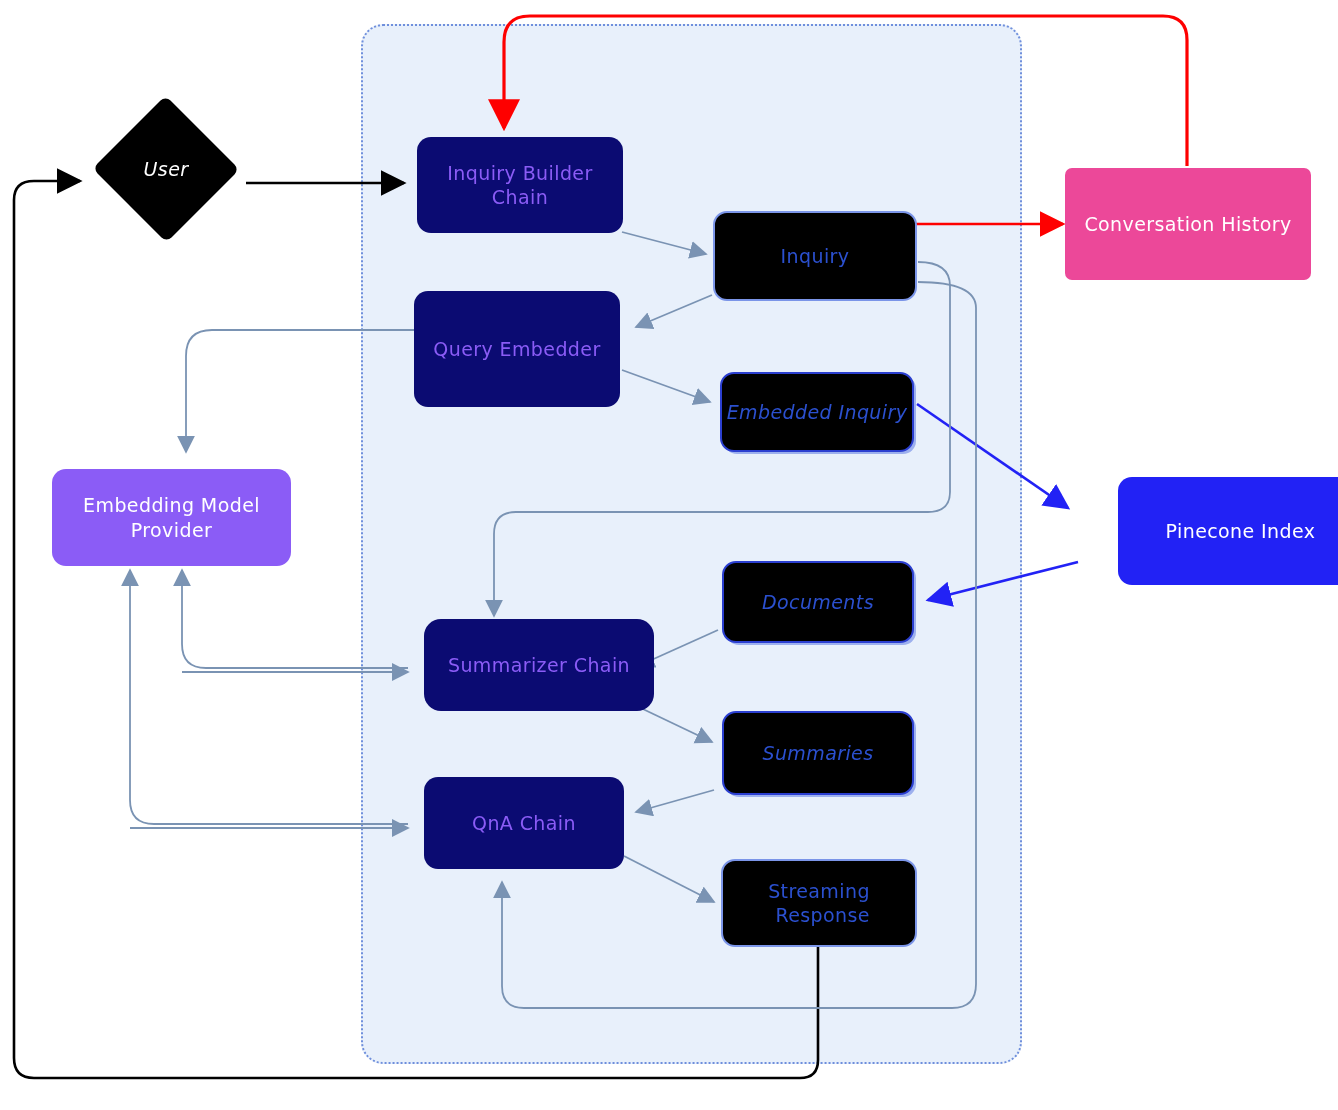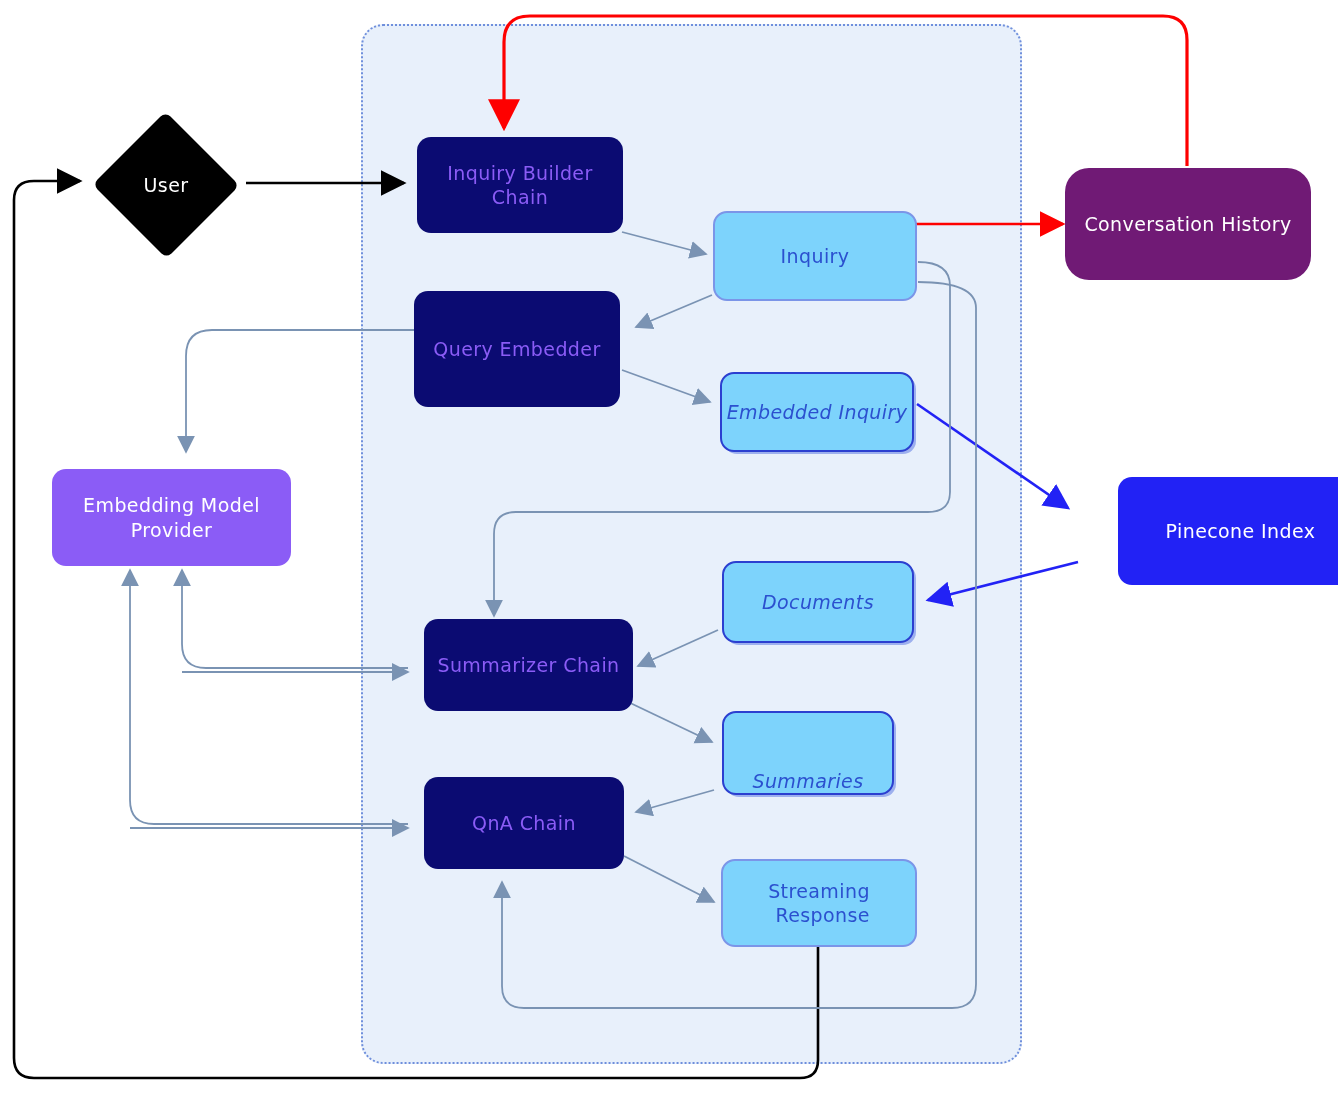--- a/index.html
+++ b/index.html
@@ -5,25 +5,25 @@
   html,body{margin:0;padding:0;background:#ffffff;}
   body{width:1338px;height:1110px;position:relative;overflow:hidden;
        font-family:"DejaVu Sans","Liberation Sans",sans-serif;}
   #stage{position:absolute;left:0;top:0;width:1338px;height:1110px;}
   svg#edges{position:absolute;left:0;top:0;width:1338px;height:1110px;}
   .node{position:absolute;box-sizing:border-box;display:flex;align-items:center;
         justify-content:center;text-align:center;line-height:1.28;}
   .node span{display:block;white-space:pre-line;}
   .chain{background:#0b0b72;color:#8b5cf6;border-radius:14px;font-size:19px;
          letter-spacing:.4px;font-weight:400;}
-  .dataobj{background:#7dd3fc;color:#2b50cf;border:2px solid #7b95e8;border-radius:14px;
+  .dataobj{background:#000000;color:#2b50cf;border:2px solid #7b95e8;border-radius:14px;
            font-size:19px;letter-spacing:.4px;}
   .dataobj.dbl{border-color:#2b3fd0;box-shadow:3px 3px 0 -1px #9db0ee;font-style:italic;}
   .provider{background:#8b5cf6;color:#ffffff;border-radius:14px;font-size:19px;letter-spacing:.4px;}
-  .store-red{background:#701a75;color:#ffffff;border-radius:24px;font-size:19px;letter-spacing:.4px;}
+  .store-red{background:#ec4899;color:#ffffff;border-radius:7px;font-size:19px;letter-spacing:.4px;}
   .store-blue{background:#2222f5;color:#ffffff;border-radius:14px;font-size:19px;letter-spacing:.4px;margin-left:40px;}
   .diamond{color:#ffffff;font-size:19px;letter-spacing:.4px;}
   .diamond .dshape{position:absolute;left:0;top:0;width:100%;height:100%;
         background:#000000;transform:rotate(45deg) scale(.707);border-radius:10px;}
   .diamond span{position:relative;z-index:2;}
   #container{position:absolute;left:361px;top:24px;width:657px;height:1036px;
         background:#e8f0fb;border:2px dotted #6f8fdc;border-radius:22px;}
 </style>
 </head>
 <body>
@@ -80,55 +80,55 @@
 
     <path d="M624,856 L714,902" fill="none" stroke="#7a93b3" stroke-width="1.8" marker-end="url(#ah-gray)"></path>
 
     <path d="M182,672 L408,672" fill="none" stroke="#7a93b3" stroke-width="1.8" marker-end="url(#ah-gray)"></path>
     <path d="M408,668 L206,668 Q182,668 182,644 L182,570" fill="none" stroke="#7a93b3" stroke-width="1.8" marker-end="url(#ah-gray)"></path>
 
     <path d="M130,828 L408,828" fill="none" stroke="#7a93b3" stroke-width="1.8" marker-end="url(#ah-gray)"></path>
     <path d="M408,824 L154,824 Q130,824 130,800 L130,570" fill="none" stroke="#7a93b3" stroke-width="1.8" marker-end="url(#ah-gray)"></path>
   </svg>
 
-  <div class="node diamond" style="left:92px;top:112px;width:148px;height:146px;">
+  <div class="node diamond" style="left:92px;top:96px;width:148px;height:146px;font-style:italic;">
     <div class="dshape"></div>
     <span>User</span>
   </div>
 
   <div class="node chain" style="left:417px;top:137px;width:206px;height:96px;">
     <span>Inquiry Builder
 Chain</span>
   </div>
 
   <div class="node chain" style="left:414px;top:291px;width:206px;height:116px;">
     <span>Query Embedder</span>
   </div>
 
-  <div class="node chain" style="left:424px;top:619px;width:209px;height:92px;">
+  <div class="node chain" style="left:424px;top:619px;width:230px;height:92px;border-radius:17px;">
     <span>Summarizer Chain</span>
   </div>
 
   <div class="node chain" style="left:424px;top:777px;width:200px;height:92px;text-align:center;">
     <span>QnA Chain</span>
   </div>
 
   <div class="node dataobj" style="left:713px;top:211px;width:204px;height:90px;">
     <span>Inquiry</span>
   </div>
 
   <div class="node dataobj dbl" style="left:720px;top:372px;width:194px;height:80px;">
     <span>Embedded Inquiry</span>
   </div>
 
   <div class="node dataobj dbl" style="left:722px;top:561px;width:192px;height:82px;">
     <span>Documents</span>
   </div>
 
-  <div class="node dataobj dbl" style="left:722px;top:711px;width:172px;height:84px;align-items:flex-end;">
+  <div class="node dataobj dbl" style="left:722px;top:711px;width:192px;height:84px;">
     <span>Summaries</span>
   </div>
 
   <div class="node dataobj" style="left:721px;top:859px;width:196px;height:88px;text-align:right;">
     <span>Streaming
 Response</span>
   </div>
 
   <div class="node provider" style="left:52px;top:469px;width:239px;height:97px;">
     <span>Embedding Model

